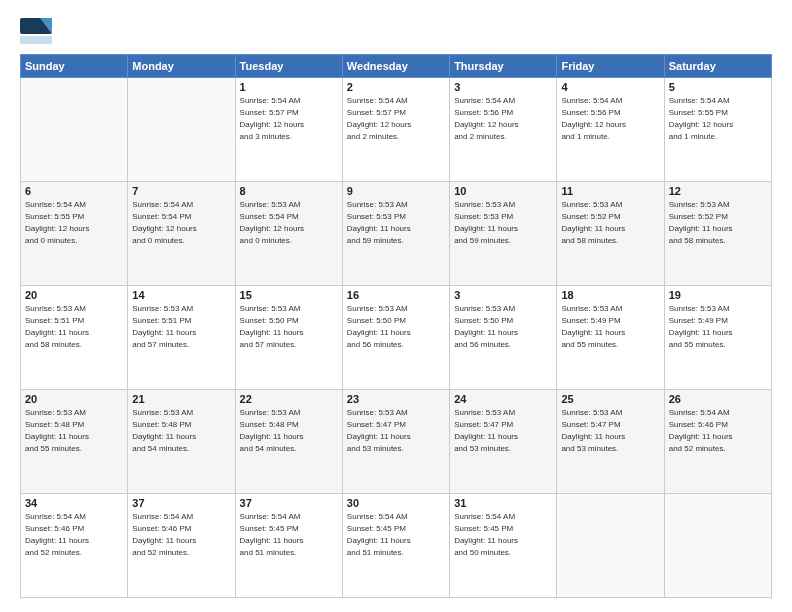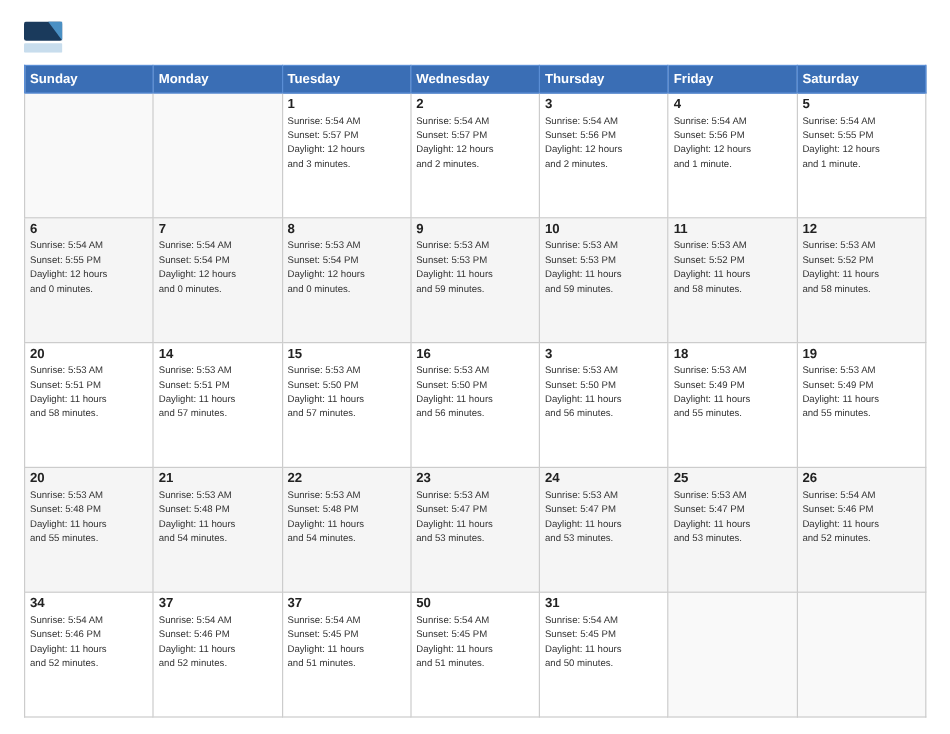--- a/index.html
+++ b/index.html
@@ -249,21 +249,21 @@
           </td>
           <td>
             <span class="day-num">37</span>
             <div class="day-info">Sunrise: 5:54 AM<br>Sunset: 5:46 PM<br>Daylight: 11 hours<br>and 52 minutes.</div>
           </td>
           <td>
             <span class="day-num">37</span>
             <div class="day-info">Sunrise: 5:54 AM<br>Sunset: 5:45 PM<br>Daylight: 11 hours<br>and 51 minutes.</div>
           </td>
           <td>
-            <span class="day-num">50</span>
+            <span class="day-num">30</span>
             <div class="day-info">Sunrise: 5:54 AM<br>Sunset: 5:45 PM<br>Daylight: 11 hours<br>and 51 minutes.</div>
           </td>
           <td>
             <span class="day-num">31</span>
             <div class="day-info">Sunrise: 5:54 AM<br>Sunset: 5:45 PM<br>Daylight: 11 hours<br>and 50 minutes.</div>
           </td>
           <td class="empty"></td>
           <td class="empty"></td>
         </tr>
       </tbody>

